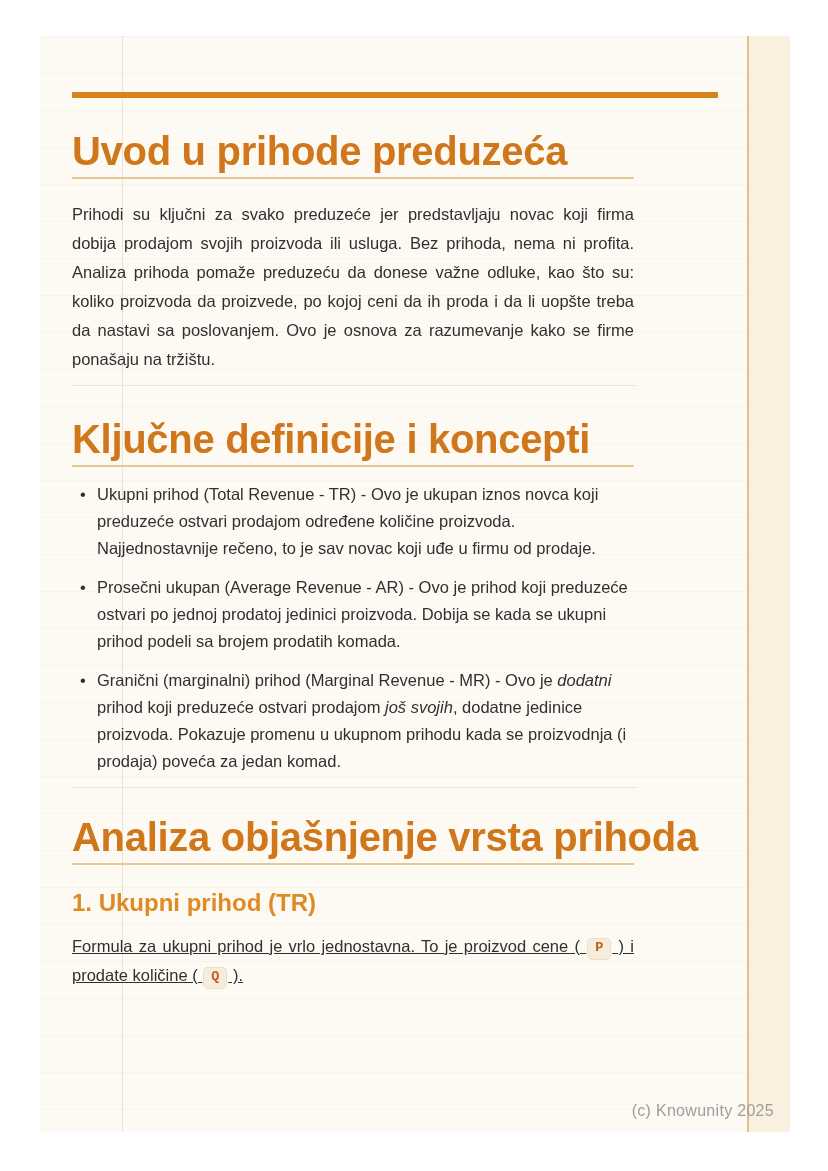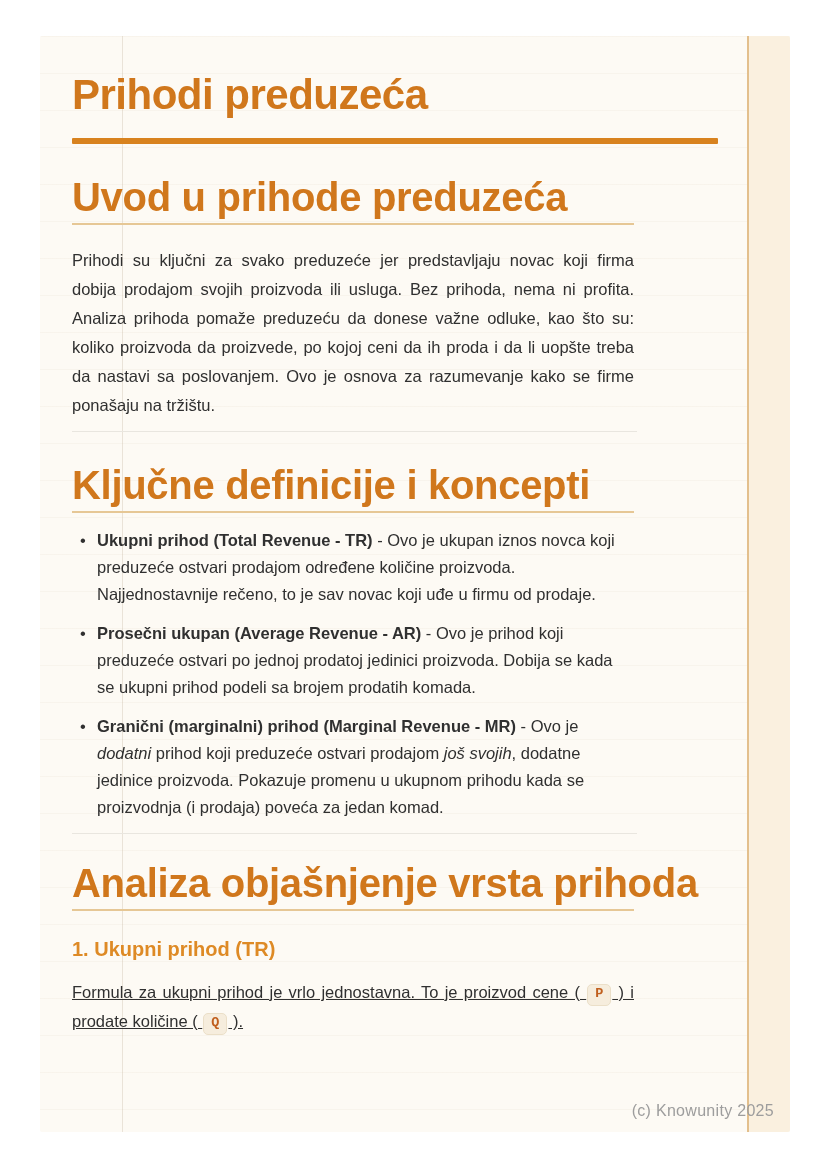--- a/index.html
+++ b/index.html
@@ -70,21 +70,21 @@
     color: #D0771C;
   }
   .h2-rule {
     margin-top: 9px;
     width: 562px;
     height: 2px;
     background: #E6C795;
   }
   h3 {
     margin: 24px 0 0 0;
-    font-size: 20px;
+    font-size: 24px;
     line-height: 28px;
     font-weight: bold;
     color: #DE8A25;
   }
   p.body {
     margin: 21px 0 0 0;
     width: 562px;
     font-size: 16.5px;
     line-height: 29px;
     color: #303030;
@@ -109,21 +109,21 @@
     font-size: 16.5px;
     line-height: 27px;
     color: #303030;
   }
   ul.defs li .dot {
     position: absolute;
     left: 8px;
     top: 0;
     color: #303030;
   }
-  .b { font-weight: bold; text-align: right; }
+  .b { font-weight: normal; text-align: right; }
   .i { font-style: italic; }
   .code-badge {
     display: inline-block;
     background: #F6EDDD;
     border: 1px solid #EBDFC8;
     border-radius: 5px;
     padding: 0px 7px 2px 7px;
     margin: 0 1px;
     font-family: "Liberation Mono", "DejaVu Sans Mono", monospace;
     font-size: 13.5px;
@@ -144,21 +144,20 @@
 </style>
 </head>
 <body>
 
 <div class="page">
   <div class="vline"></div>
   <div class="stripe"></div>
 
   <div class="content">
 
-    <h1>Prihodi preduzeća</h1>
     <div class="title-rule"></div>
 
     <section>
       <h2>Uvod u prihode preduzeća</h2>
       <div class="h2-rule"></div>
       <p class="body">Prihodi su ključni za svako preduzeće jer predstavljaju novac koji firma dobija prodajom svojih proizvoda ili usluga. Bez prihoda, nema ni profita. Analiza prihoda pomaže preduzeću da donese važne odluke, kao što su: koliko proizvoda da proizvede, po kojoj ceni da ih proda i da li uopšte treba da nastavi sa poslovanjem. Ovo je osnova za razumevanje kako se firme ponašaju na tržištu.</p>
     </section>
 
     <div class="divider" style="margin-top:11px;"></div>
 

